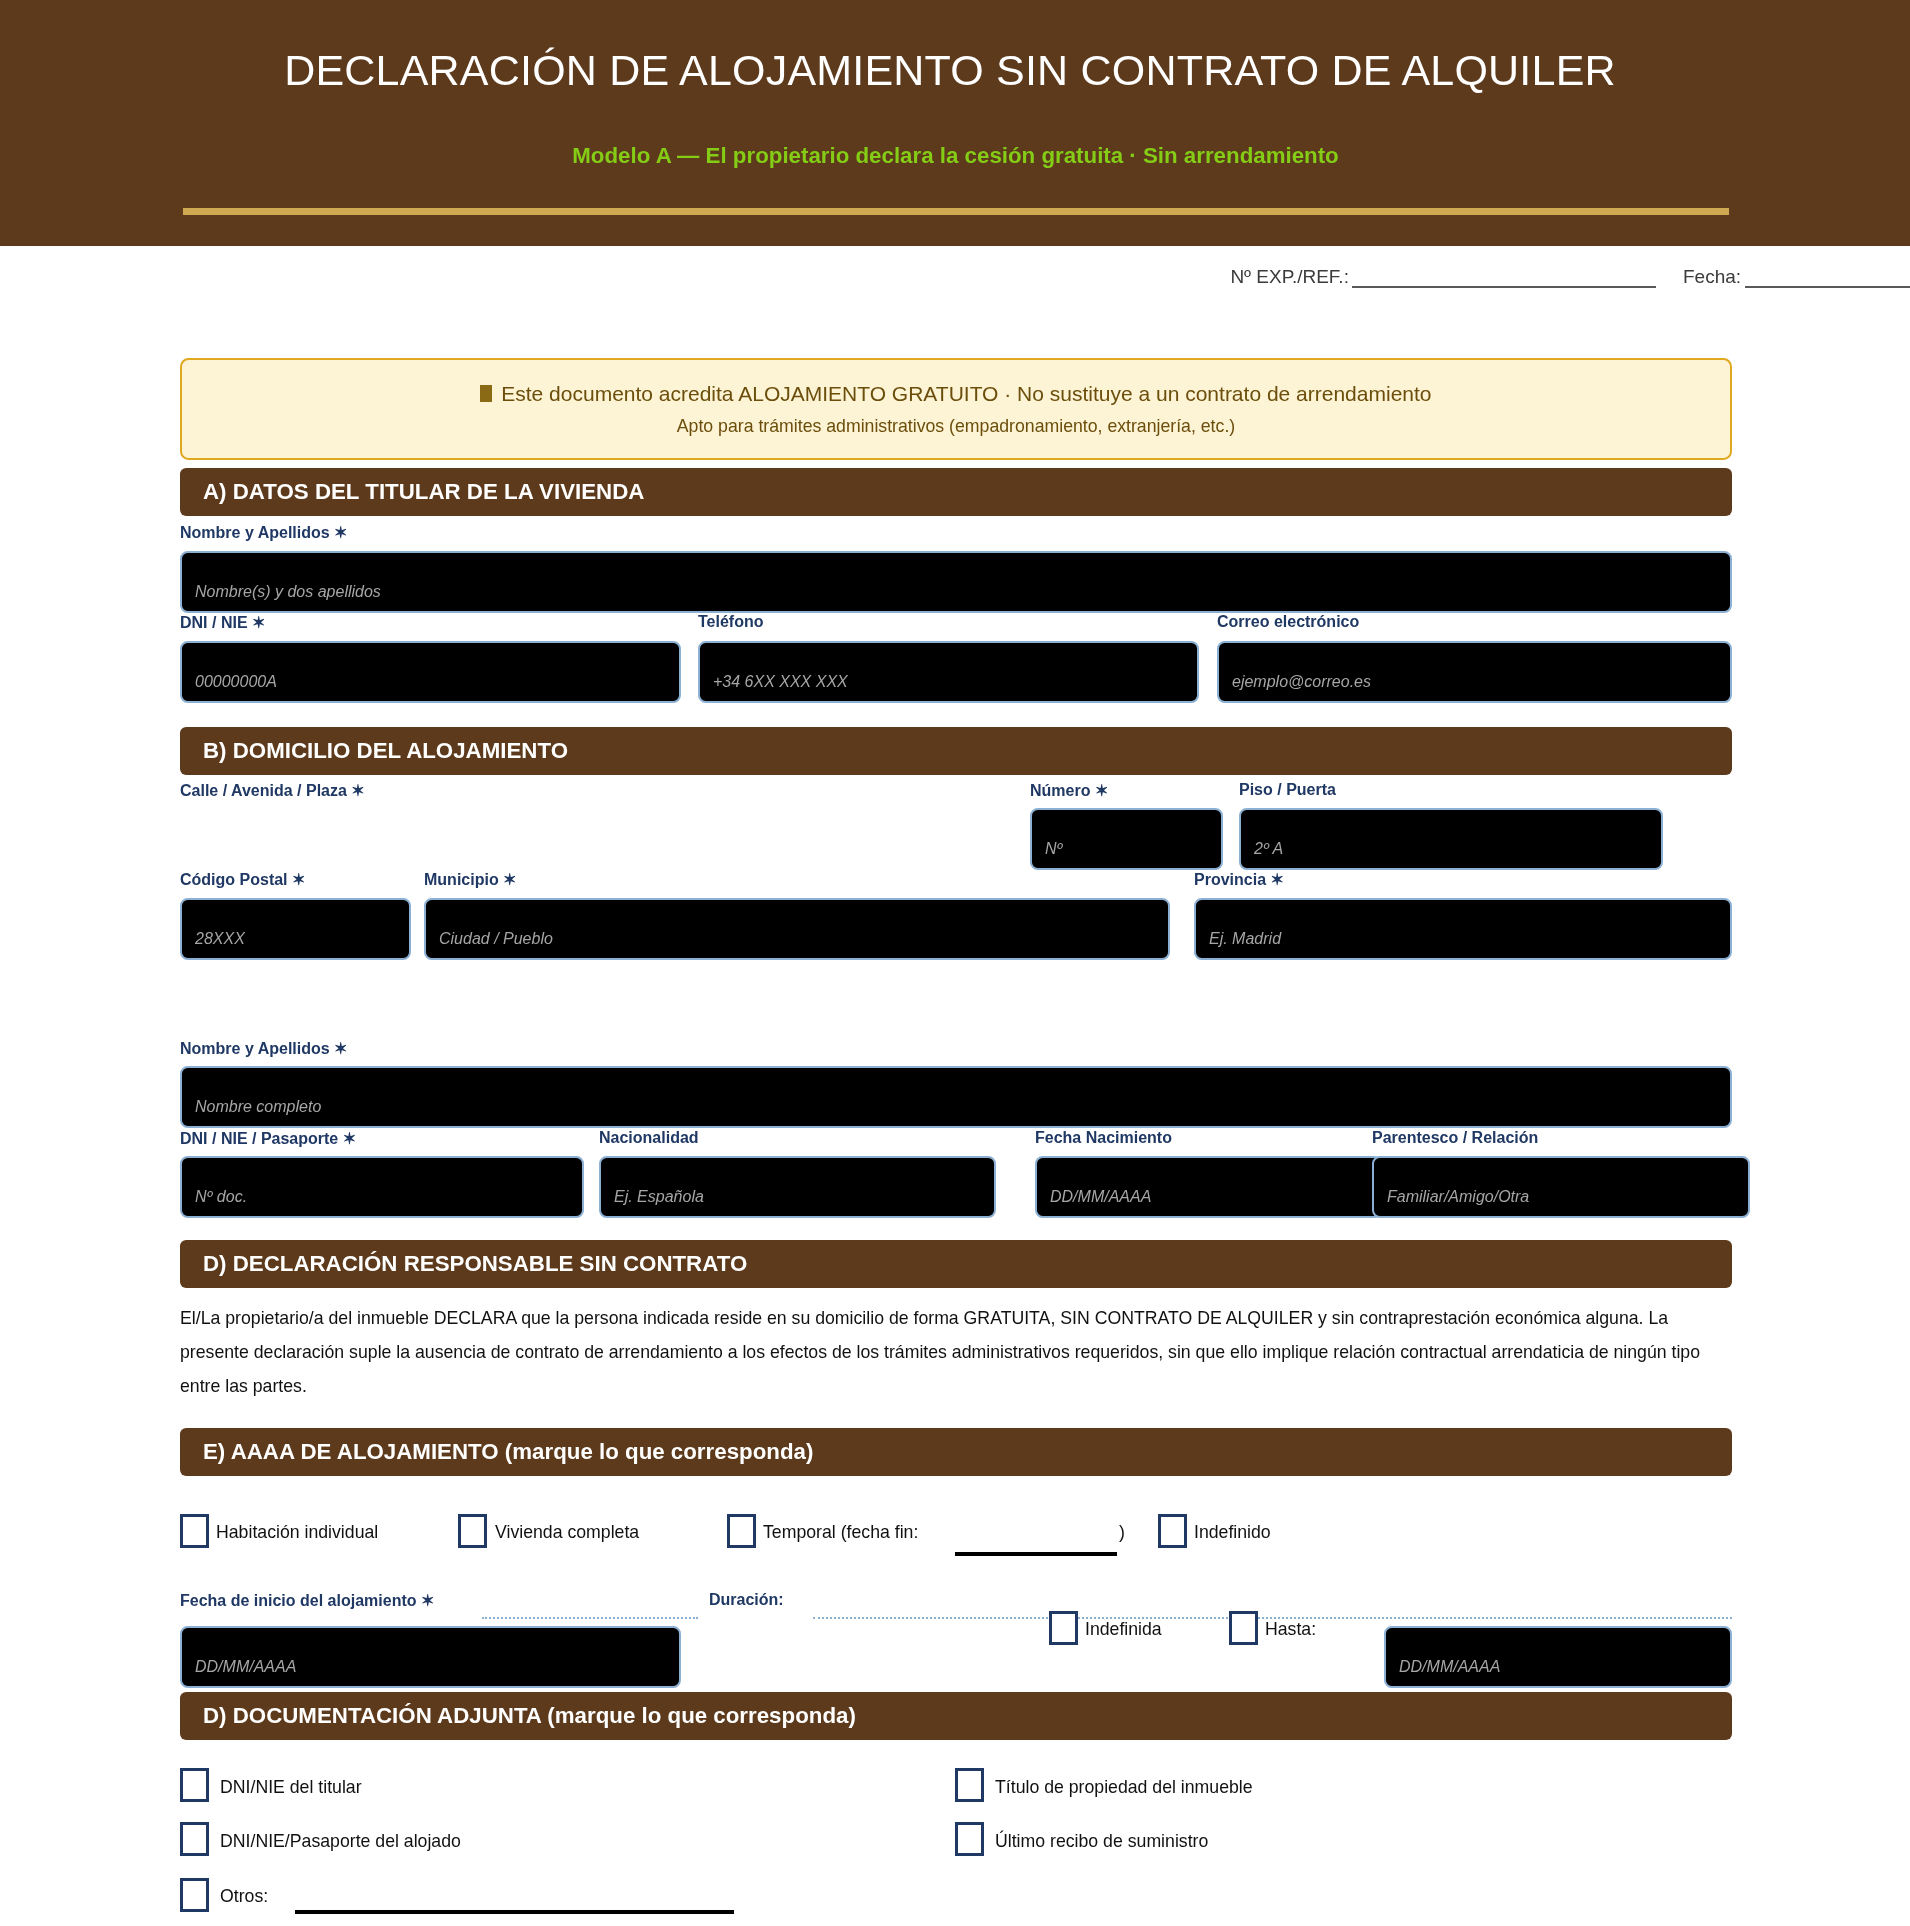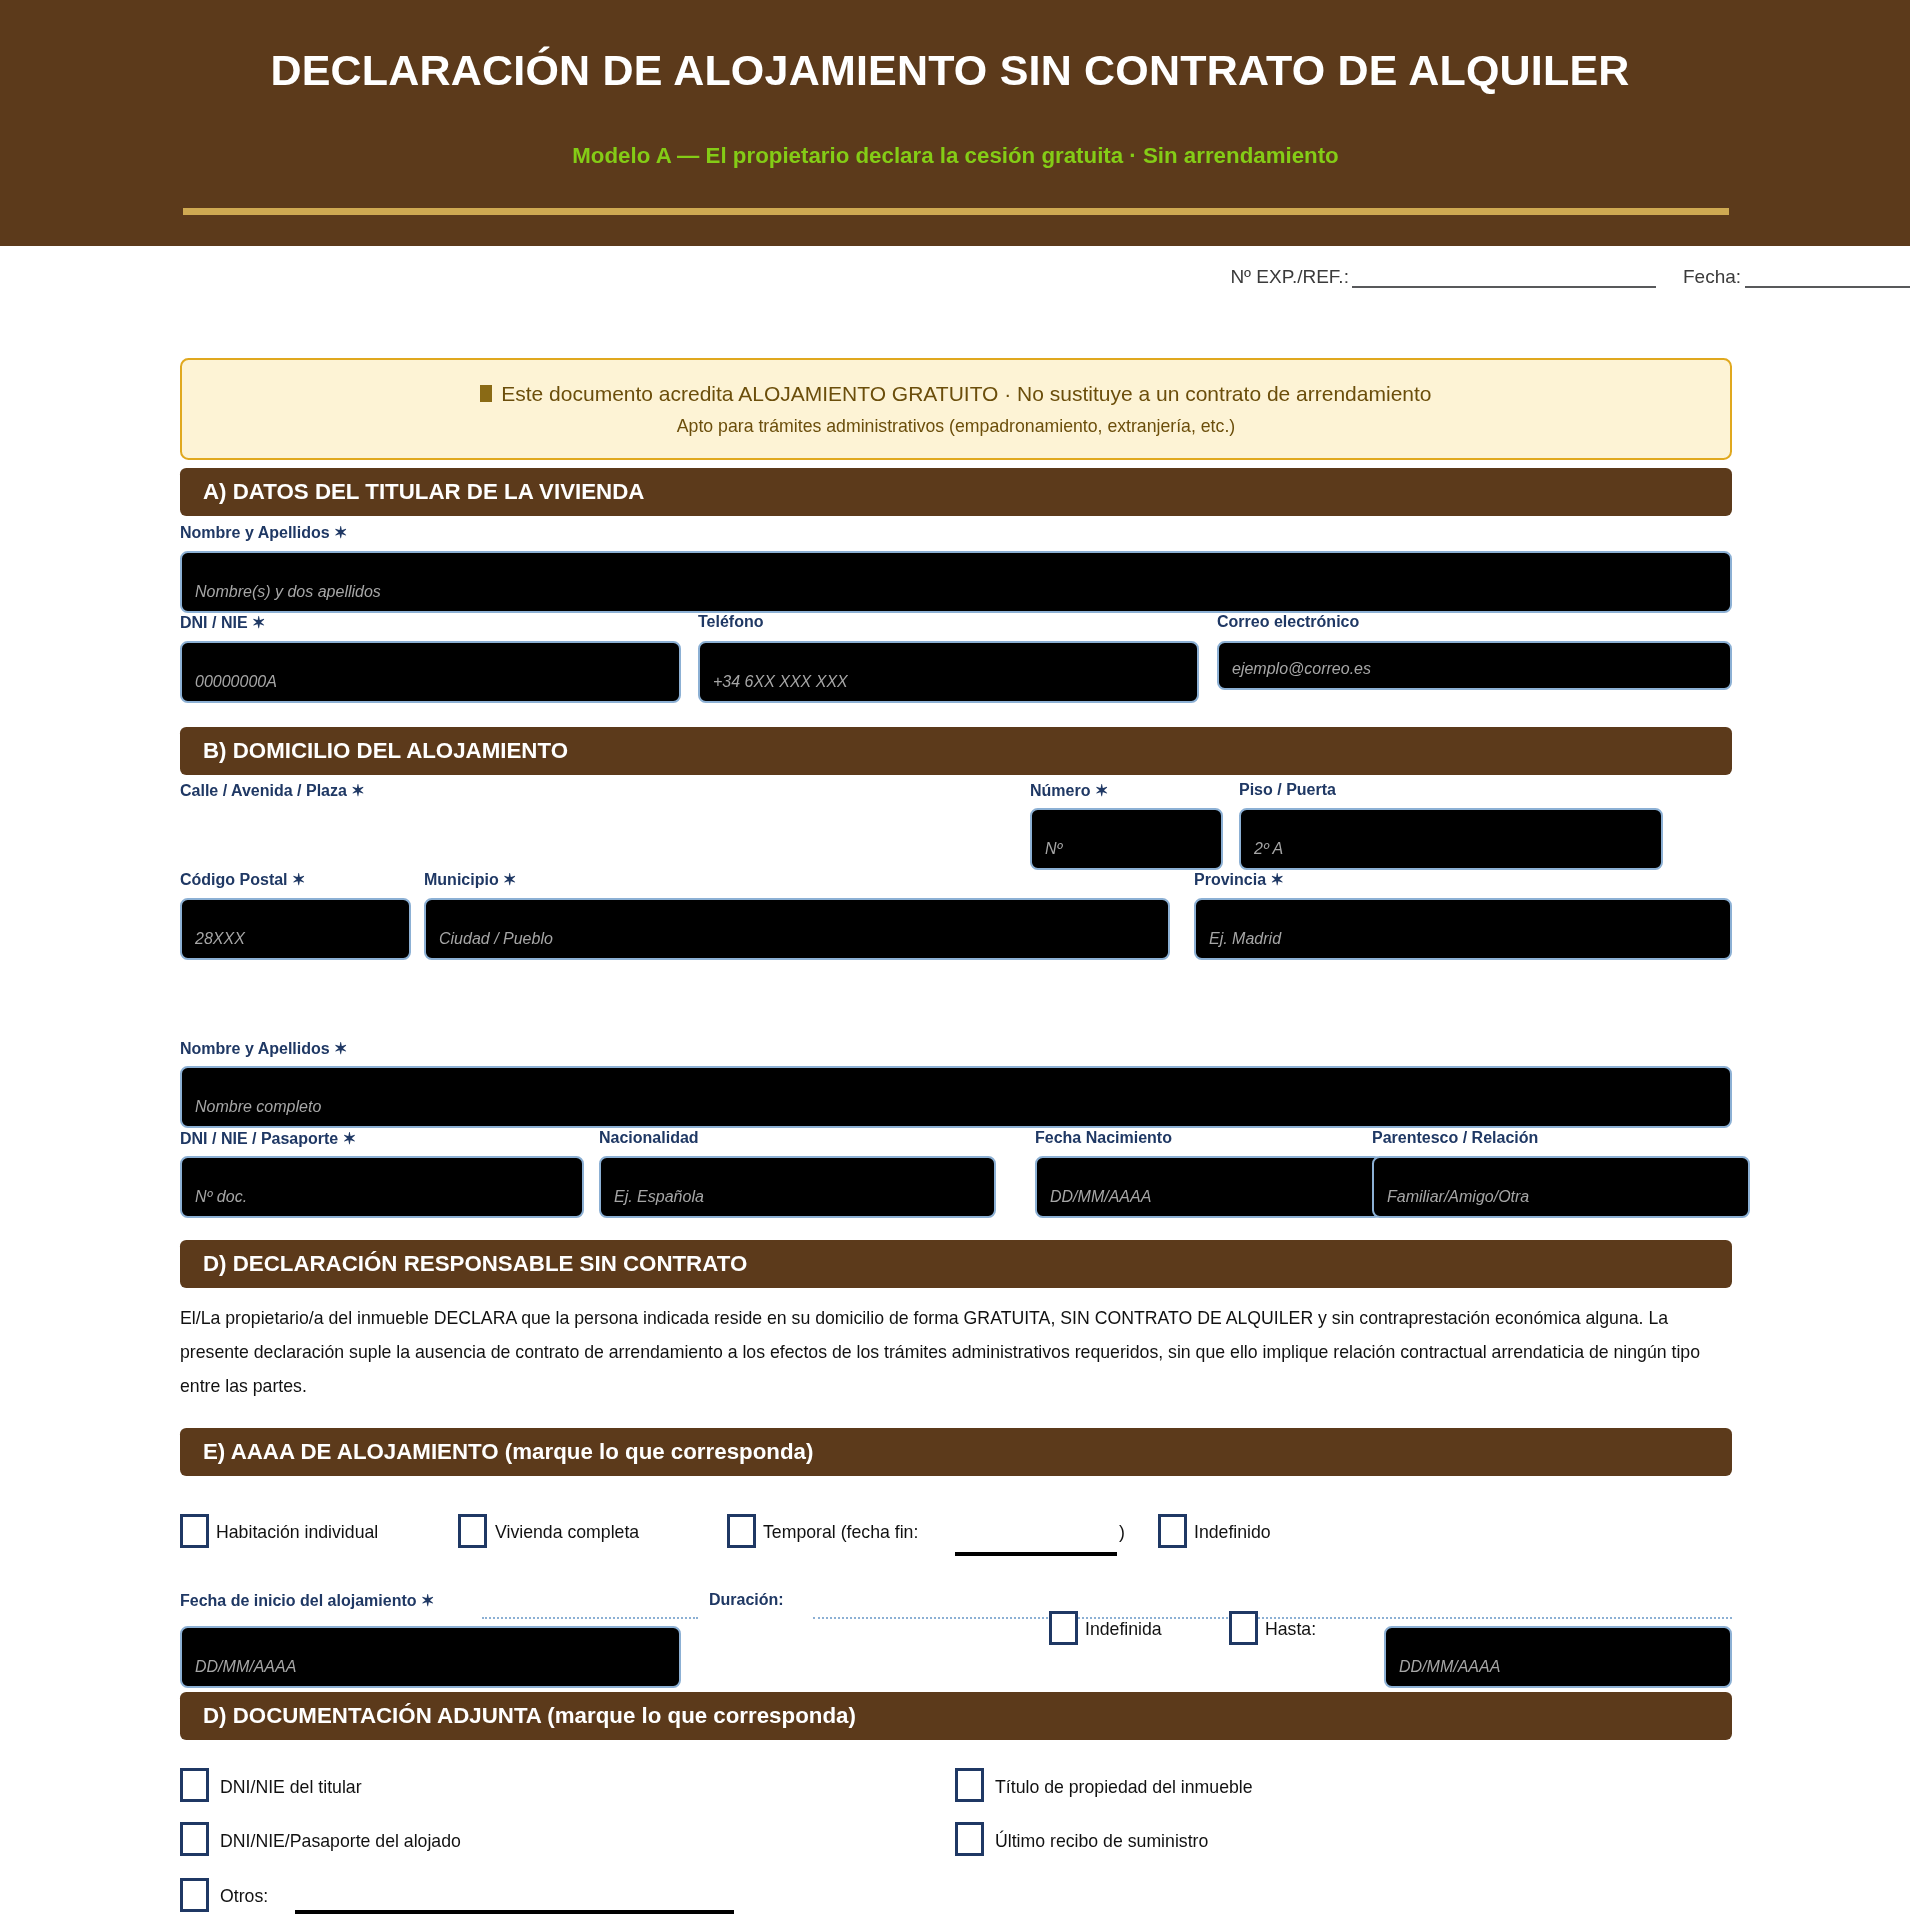--- a/index.html
+++ b/index.html
@@ -13,21 +13,21 @@
   .page { position:relative; width:1911px; height:2702px; overflow:hidden; }
 
   
   .header {
     position:absolute; left:0; top:0; width:1911px; height:246px;
     background:#5C3A1B;
   }
   .header-title {
     position:absolute; left:0; top:46px; width:1900px;
     text-align:center; color:#ffffff;
-    font-size:43px; font-weight:bold; letter-spacing:0.2px;
+    font-size:43px; font-weight:normal; letter-spacing:0.2px;
   }
   .header-sub {
     position:absolute; left:0; top:143px; width:1911px;
     text-align:center; color:#84cc16;
     font-size:22.3px; font-weight:bold;
   }
   .header-rule {
     position:absolute; left:183px; top:208px; width:1546px; height:6.5px;
     background:#CFA952;
   }
@@ -153,21 +153,21 @@
   </div>
   <div class="flabel" style="left:698px; top:613px">Teléfono</div>
   <div class="flabel" style="left:1217px; top:613px">Correo electrónico</div>
 
   <div class="fbox" style="left:180px; top:641px; width:501px; height:62px">
     <span class="ph">00000000A</span>
   </div>
   <div class="fbox" style="left:698px; top:641px; width:501px; height:62px">
     <span class="ph">+34 6XX XXX XXX</span>
   </div>
-  <div class="fbox" style="left:1217px; top:641px; width:515px; height:49px">
+  <div class="fbox" style="left:1217px; top:641px; width:515px; height:62px">
     <span class="ph">ejemplo@correo.es</span>
   </div>
 
   <div class="secbar" style="top:727px">
     <span>B)  DOMICILIO DEL ALOJAMIENTO</span>
   </div>
 
   <div class="flabel" style="left:180px; top:781px">
     <span>Calle / Avenida / Plaza</span>
     <span class="req">✶</span>

